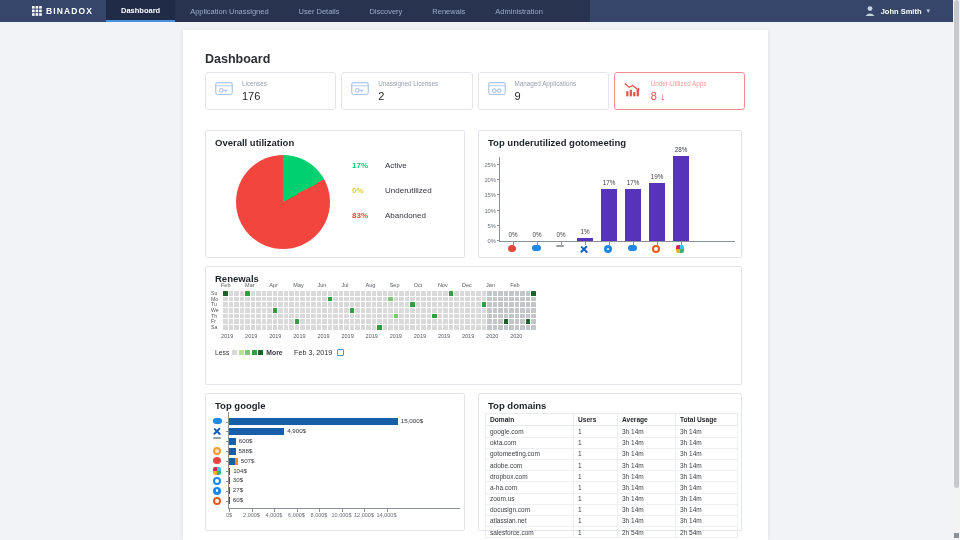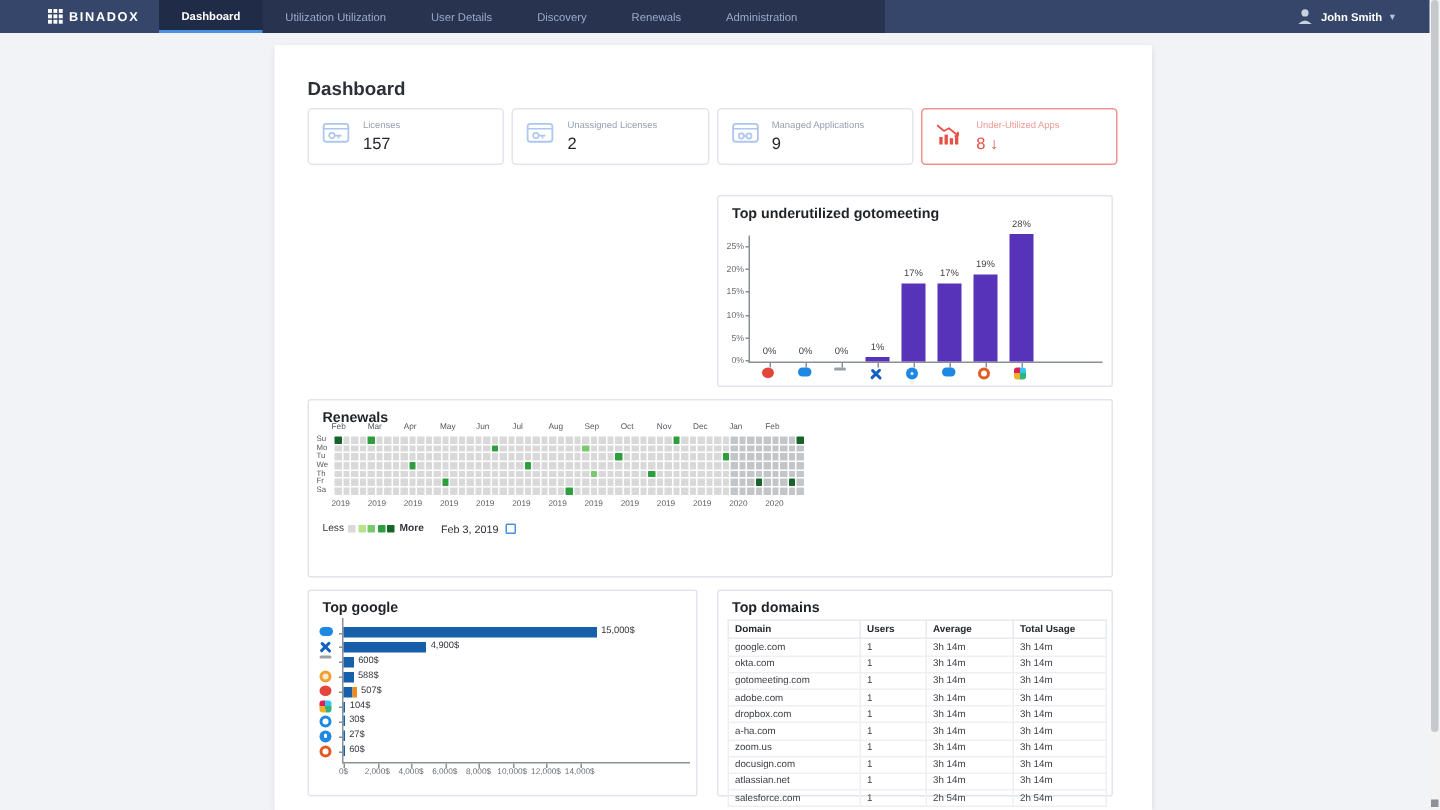--- a/index.html
+++ b/index.html
@@ -116,21 +116,21 @@
           <rect x="7.2" y="3.6" width="2.6" height="2.6"></rect>
         <rect x="0" y="7.2" width="2.6" height="2.6"></rect>
           <rect x="3.6" y="7.2" width="2.6" height="2.6"></rect>
           <rect x="7.2" y="7.2" width="2.6" height="2.6"></rect>
       </g>
     </svg>
     <span class="brand-text">BINADOX</span>
   </div>
   <nav class="tabs">
       <div class="tab active">Dashboard</div>
-      <div class="tab">Utilization Utilization</div>
+      <div class="tab">Application Unassigned</div>
       <div class="tab">User Details</div>
       <div class="tab">Discovery</div>
       <div class="tab">Renewals</div>
       <div class="tab">Administration</div>
     </nav>
   <div class="user">
     <svg width="12" height="12" viewBox="0 0 12 12">
       <circle cx="6" cy="3.6" r="2.4" fill="#c9d2e0"></circle>
       <path d="M1.5 11 Q6 6.2 10.5 11 Z" fill="#c9d2e0"></path>
     </svg>
@@ -145,21 +145,21 @@
   <div class="cards">
       <div class="card">
         <span><svg width="22" height="20" viewBox="0 0 24 20">
             <rect x="3" y="3" width="18" height="13" rx="2" fill="none" stroke="#adc6f0" stroke-width="1.3"></rect>
             <line x1="3" y1="6.5" x2="21" y2="6.5" stroke="#adc6f0" stroke-width="1"></line>
             <circle cx="9" cy="11.5" r="2" fill="none" stroke="#adc6f0" stroke-width="1.2"></circle>
             <path d="M11 11.5 h5 m-2.2 0 v2.2" stroke="#adc6f0" stroke-width="1.2" fill="none"></path>
           </svg></span>
         <div class="card-text">
           <div class="card-label">Licenses</div>
-          <div class="card-value">157</div>
+          <div class="card-value">176</div>
         </div>
       </div>
       <div class="card">
         <span><svg width="22" height="20" viewBox="0 0 24 20">
             <rect x="3" y="3" width="18" height="13" rx="2" fill="none" stroke="#adc6f0" stroke-width="1.3"></rect>
             <line x1="3" y1="6.5" x2="21" y2="6.5" stroke="#adc6f0" stroke-width="1"></line>
             <circle cx="9" cy="11.5" r="2" fill="none" stroke="#adc6f0" stroke-width="1.2"></circle>
             <path d="M11 11.5 h5 m-2.2 0 v2.2" stroke="#adc6f0" stroke-width="1.2" fill="none"></path>
           </svg></span>
         <div class="card-text">
@@ -188,20 +188,38 @@
             <rect x="12.2" y="13.4" width="2.4" height="4.6" fill="#e84f45"></rect>
             <rect x="16" y="11.6" width="2.4" height="6.4" fill="#e84f45"></rect>
           </svg></span>
         <div class="card-text">
           <div class="card-label">Under-Utilized Apps</div>
           <div class="card-value">8 ↓</div>
         </div>
       </div>
     </div>
 
+  <section class="panel" id="panel-util">
+    <div class="panel-title">Overall utilization</div>
+    <div id="pie" style="background: conic-gradient(rgb(0, 208, 110) 0deg, rgb(0, 208, 110) 61.2deg, rgb(246, 198, 45) 61.2deg, rgb(246, 198, 45) 61.2deg, rgb(242, 69, 61) 61.2deg, rgb(242, 69, 61) 360deg);"></div>
+    <div id="pie-legend">
+        <div class="pl-item">
+          <span class="pl-pct" style="color: rgb(0, 208, 110);">17%</span>
+          <span class="pl-label">Active</span>
+        </div>
+        <div class="pl-item">
+          <span class="pl-pct" style="color: rgb(246, 198, 45);">0%</span>
+          <span class="pl-label">Underutilized</span>
+        </div>
+        <div class="pl-item">
+          <span class="pl-pct" style="color: rgb(242, 69, 61);">83%</span>
+          <span class="pl-label">Abandoned</span>
+        </div>
+      </div>
+  </section>
 
   <section class="panel" id="panel-underutil">
     <div class="panel-title">Top underutilized gotomeeting</div>
     <div id="uu-plot">
         <span class="uu-ylabel" style="bottom: 0px;">0%</span>
         <span class="tickmark-y" style="bottom: 0px;"></span>
         <span class="uu-ylabel" style="bottom: 15.1785px;">5%</span>
         <span class="tickmark-y" style="bottom: 15.1785px;"></span>
         <span class="uu-ylabel" style="bottom: 30.357px;">10%</span>
         <span class="tickmark-y" style="bottom: 30.357px;"></span>

